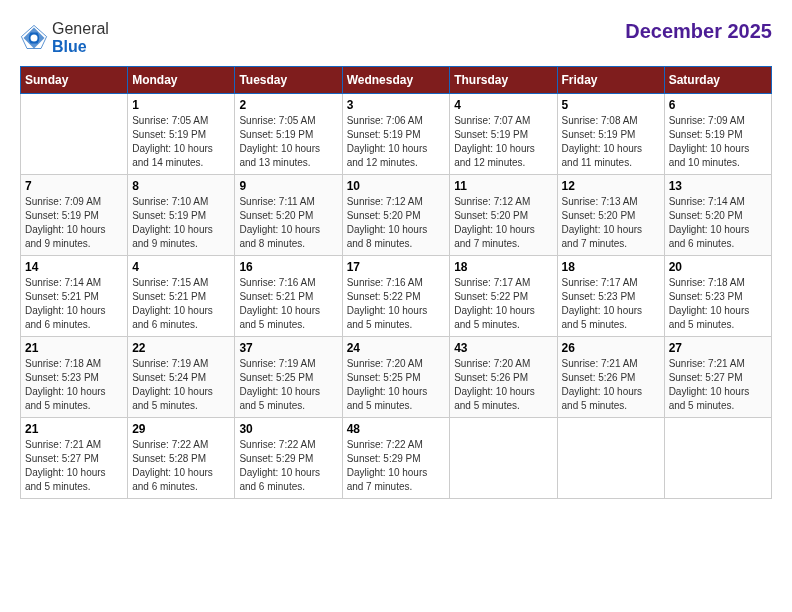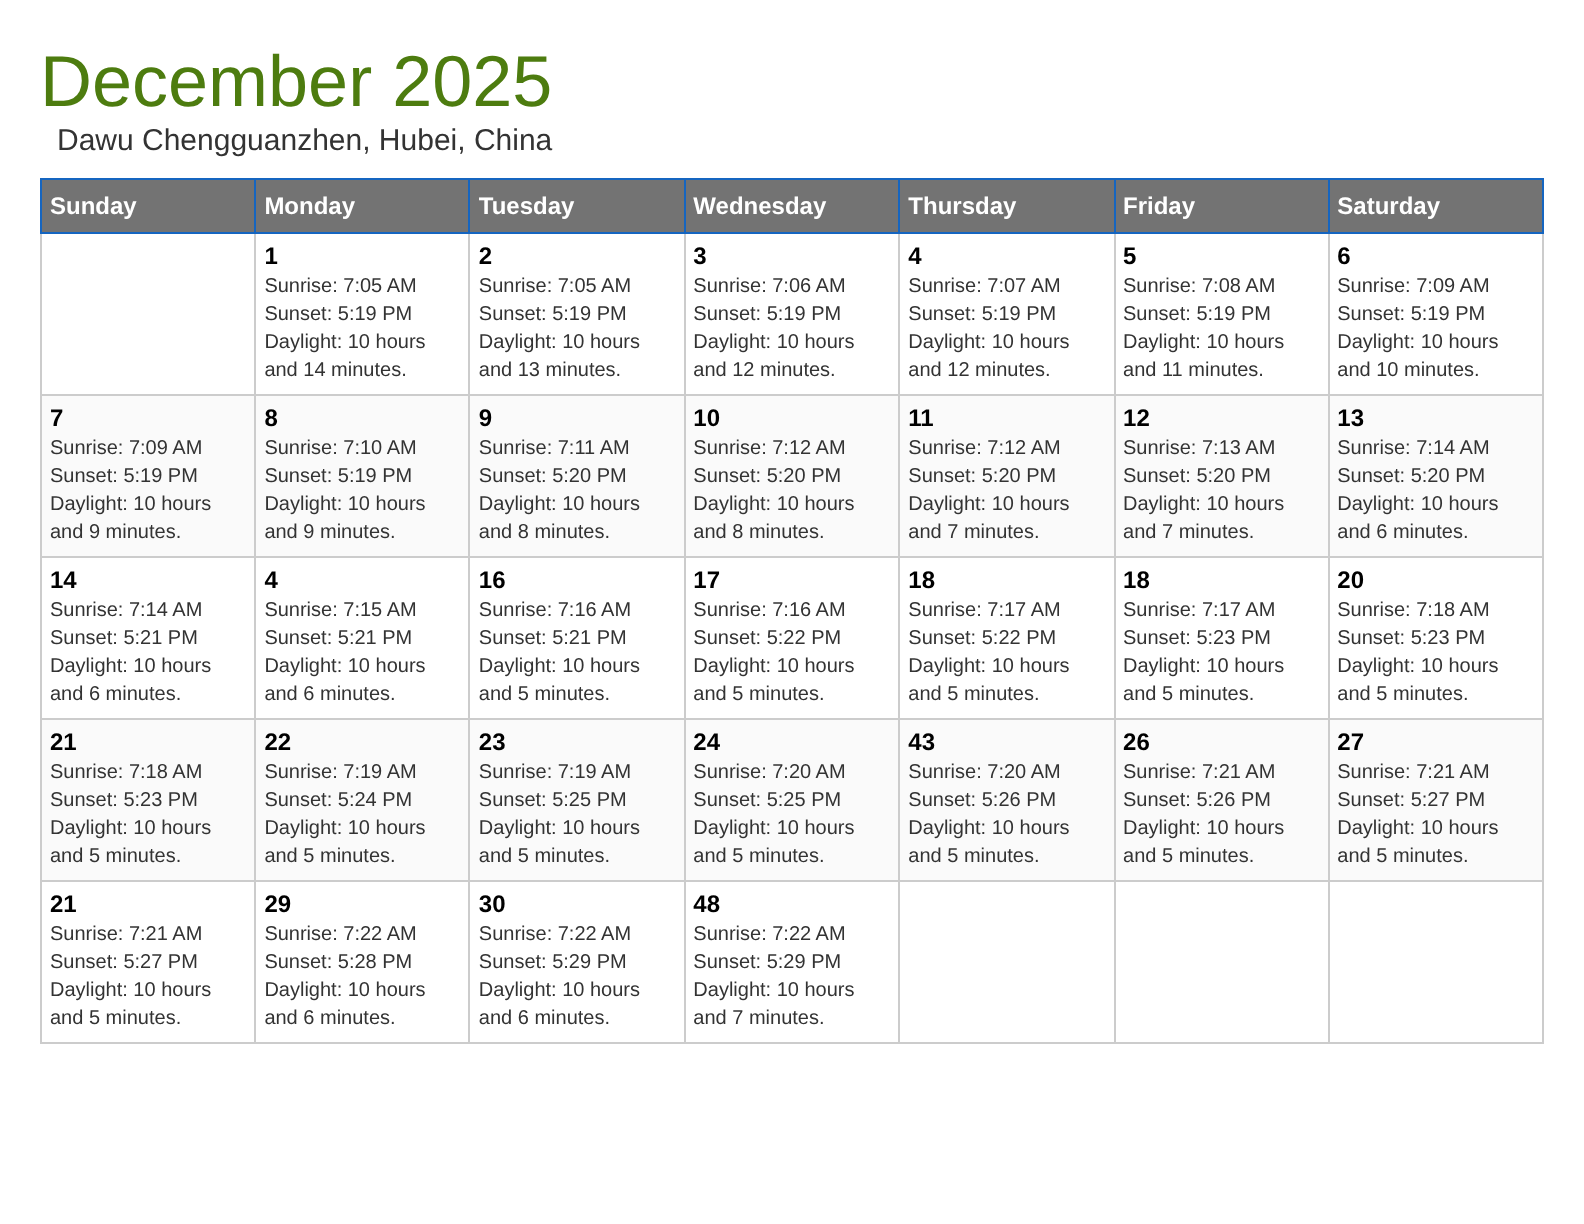--- a/index.html
+++ b/index.html
@@ -24,35 +24,35 @@
     .logo-blue { color: #1565c0; }
     .logo-icon {
       width: 28px;
       height: 28px;
       margin-right: 4px;
     }
     .title-block {
       text-align: right;
     }
     .month-title {
-      font-size: 36px;
-      font-weight: normal;
-      color: #4d7c0f;
+      font-size: 20px;
+      font-weight: bold;
+      color: #4c1d95;
     }
     .location-title {
       font-size: 15px;
       color: #333;
     }
     .calendar {
       width: 100%;
       border-collapse: collapse;
       font-size: 11px;
     }
     .calendar th {
-      background: #737373;
+      background: #7f1d1d;
       color: #fff;
       padding: 6px 4px;
       text-align: left;
       font-size: 12px;
       font-weight: bold;
       border: 1px solid #1565c0;
     }
     .calendar td {
       border: 1px solid #ccc;
       vertical-align: top;
@@ -78,23 +78,34 @@
       background: #fafafa;
     }
     tr:nth-child(odd) td {
       background: #ffffff;
     }
   </style>
 </head>
 <body>
 
 <div class="header">
+  <div class="logo">
+    <svg class="logo-icon" viewBox="0 0 40 40">
+      <path d="M20 5 L35 20 L20 35 L5 20 Z" fill="#1565c0" opacity="0.7"></path>
+      <path d="M20 2 L38 18 L30 35 L10 35 L2 18 Z" fill="none" stroke="#1565c0" stroke-width="1"></path>
+      <path d="M15 12 Q10 20 15 28 L25 28 Q30 20 25 12 Z" fill="#1565c0"></path>
+      <circle cx="20" cy="20" r="5" fill="#fff"></circle>
+    </svg>
+    <div>
+      <div class="logo-general">General</div>
+      <div class="logo-blue" style="color:#1565c0;font-weight:bold;">Blue</div>
+    </div>
+  </div>
   <div class="title-block">
     <div class="month-title">December 2025</div>
-    <div class="location-title">Dawu Chengguanzhen, Hubei, China</div>
   </div>
 </div>
 
 <table class="calendar">
   <thead>
     <tr>
     <th>Sunday</th>
         <th>Monday</th>
         <th>Tuesday</th>
         <th>Wednesday</th>
@@ -194,21 +205,21 @@
       <tr>
         <td>
           <span class="day-number">21</span>
           <div class="day-info">Sunrise: 7:18 AM<br>Sunset: 5:23 PM<br>Daylight: 10 hours and 5 minutes.</div>
         </td>
         <td>
           <span class="day-number">22</span>
           <div class="day-info">Sunrise: 7:19 AM<br>Sunset: 5:24 PM<br>Daylight: 10 hours and 5 minutes.</div>
         </td>
         <td>
-          <span class="day-number">23</span>
+          <span class="day-number">37</span>
           <div class="day-info">Sunrise: 7:19 AM<br>Sunset: 5:25 PM<br>Daylight: 10 hours and 5 minutes.</div>
         </td>
         <td>
           <span class="day-number">24</span>
           <div class="day-info">Sunrise: 7:20 AM<br>Sunset: 5:25 PM<br>Daylight: 10 hours and 5 minutes.</div>
         </td>
         <td>
           <span class="day-number">43</span>
           <div class="day-info">Sunrise: 7:20 AM<br>Sunset: 5:26 PM<br>Daylight: 10 hours and 5 minutes.</div>
         </td>

